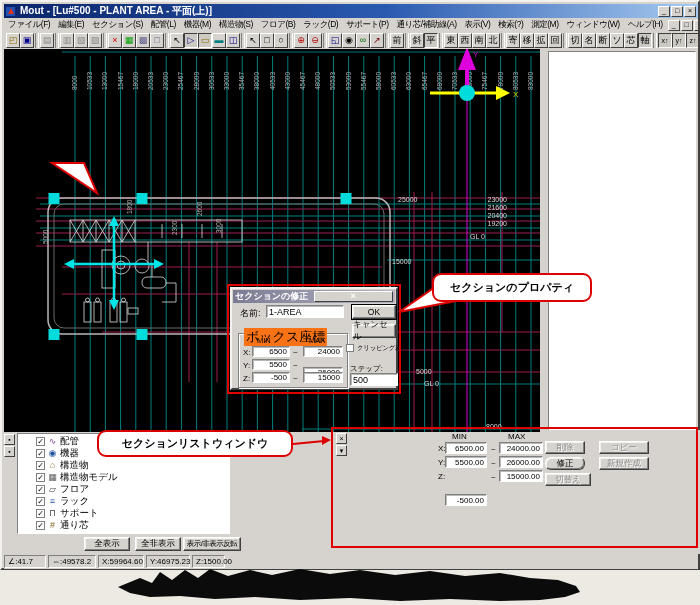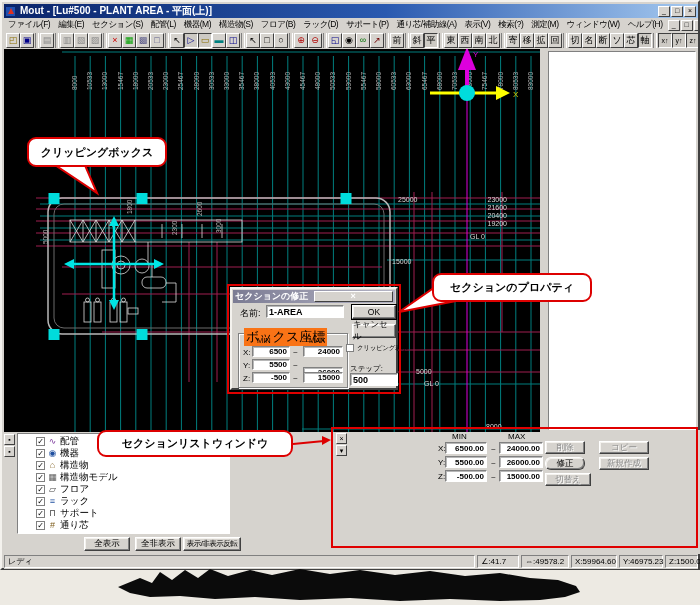--- a/index.html
+++ b/index.html
@@ -21,21 +21,21 @@
   .toolbar{position:absolute;left:2px;top:30px;width:694px;height:17px;display:flex;align-items:center;padding-left:2px;overflow:hidden;}
   .tbtn{width:14px;height:15px;background:#d6d3ce;border:1px solid;border-color:#fff #404040 #404040 #fff;
     font-size:9px;line-height:13px;text-align:center;flex:0 0 auto;}
   .tbtn.pressed{border-color:#404040 #fff #fff #404040;background:#cdcac4;}
   .tbtn.disabled{color:#8a8a8a !important;}
   .tsep{width:4px;height:15px;border-left:1px solid #808080;border-right:1px solid #fff;margin:0 1px;flex:0 0 auto;}
   
   .whitepane{position:absolute;left:546px;top:49px;width:148px;height:379px;background:#fff;
     border:1px solid;border-color:#808080 #fff #fff #808080;}
   .field{background:#fff;border:1px solid;border-color:#808080 #fff #fff #808080;box-shadow:inset 1px 1px 0 #b8b8b8;
-    font-size:8px;color:#000;display:flex;align-items:center;font-weight:bold;}
+    font-size:8px;color:#000;display:flex;align-items:center;}
   .field.num{justify-content:flex-end;padding-right:2px;}
   .wbtn{background:#d6d3ce;border:1px solid;border-color:#fff #404040 #404040 #fff;box-shadow:inset -1px -1px 0 #808080,inset 1px 1px 0 #f4f2ee;
     font-size:8.5px;display:flex;align-items:center;justify-content:center;color:#000;}
   .wbtn.disabled{color:#8a8a8a;text-shadow:1px 1px 0 #fff;}
   .abs{position:absolute;}
   .lbl{font-size:8px;color:#000;white-space:nowrap;}
   
   #dialog{position:absolute;left:230px;top:287px;width:168px;height:103px;background:#d6d3ce;
     border:2px solid;border-color:#f4f2ee #404040 #404040 #f4f2ee;z-index:4;}
   #dlg-title{position:absolute;left:1px;top:1px;right:1px;height:13px;
@@ -415,32 +415,31 @@
     <span class="lbl abs" style="left:506px;top:430px;">MAX</span>
     <span class="lbl abs" style="left:436px;top:442px;">X:</span>
     <div class="field num abs" style="left:443px;top:440px;width:42px;height:12px;">6500.00</div>
     <span class="lbl abs" style="left:489px;top:443px;">~</span>
     <div class="field num abs" style="left:497px;top:440px;width:44px;height:12px;">24000.00</div>
     <span class="lbl abs" style="left:436px;top:456px;">Y:</span>
     <div class="field num abs" style="left:443px;top:454px;width:42px;height:12px;">5500.00</div>
     <span class="lbl abs" style="left:489px;top:457px;">~</span>
     <div class="field num abs" style="left:497px;top:454px;width:44px;height:12px;">26000.00</div>
     <span class="lbl abs" style="left:436px;top:470px;">Z:</span>
-    <div class="field num abs" style="left:443px;top:468px;width:42px;height:12px;">-500.00</div>
+    <div class="field num abs" style="left:443px;top:492px;width:42px;height:12px;">-500.00</div>
     <span class="lbl abs" style="left:489px;top:471px;">~</span>
     <div class="field num abs" style="left:497px;top:468px;width:44px;height:12px;">15000.00</div>
 
     <div class="wbtn disabled abs" style="left:543px;top:439px;width:40px;height:13px;">削除</div>
     <div class="wbtn disabled abs" style="left:597px;top:439px;width:50px;height:13px;">コピー</div>
     <div class="wbtn abs" style="left:543px;top:455px;width:40px;height:13px;border-radius:6px;">修正</div>
     <div class="wbtn disabled abs" style="left:597px;top:455px;width:50px;height:13px;">新規作成</div>
     <div class="wbtn disabled abs" style="left:543px;top:471px;width:46px;height:13px;">切替え</div>
 
     <div class="statusbar">
-      <span class="scell" style="width:472px;">レディ</span>
       <span class="scell" style="width:42px;">∠:41.7</span>
       <span class="scell" style="width:48px;">⇔:49578.2</span>
       <span class="scell" style="width:46px;">X:59964.60</span>
       <span class="scell" style="width:44px;">Y:46975.23</span>
       <span class="scell" style="width:33px;margin-right:0;">Z:1500.00</span>
     </div>
   </div>
 
   <div id="dialog">
     <div id="dlg-title">
@@ -477,23 +476,20 @@
   <div class="redrect" style="left:227px;top:284px;width:174px;height:110px;"></div>
   <div class="redrect" style="left:331px;top:427px;width:367px;height:121px;"></div>
 
   <svg viewBox="0 0 700 605" style="position:absolute;left:0;top:0;width:700px;height:605px;z-index:6;pointer-events:none;">
     <polygon points="52,163 84,163 97,193" fill="#fff" stroke="#dd0000" stroke-width="2"></polygon>
     <polygon points="438,285 466,299 399,312" fill="#fff" stroke="#dd0000" stroke-width="2"></polygon>
     <line x1="293" y1="444" x2="324" y2="441" stroke="#dd0000" stroke-width="2"></line>
     <polygon points="331,440 322,436 322,445" fill="#dd0000"></polygon>
   </svg>
 
-  <div class="callout" style="left:27px;top:137px;width:140px;height:30px;">
-      <span>クリッピングボックス</span>
-    </div>
   <div class="callout" style="left:432px;top:273px;width:160px;height:29px;">
       <span>セクションのプロパティ</span>
     </div>
   <div class="callout" style="left:97px;top:430px;width:196px;height:27px;">
       <span>セクションリストウィンドウ</span>
     </div>
 
   <svg viewBox="0 0 700 605" style="position:absolute;left:0;top:0;width:700px;height:605px;z-index:9;pointer-events:none;">
     <polygon fill="#0b0b0b" points="118,587 140,578 152,583 160,572 172,580 185,570 198,578 210,569 228,576 250,570
       272,575 300,569 330,574 360,570 395,575 430,571 465,576 500,573 530,578 558,580 576,586 580,592 565,597

